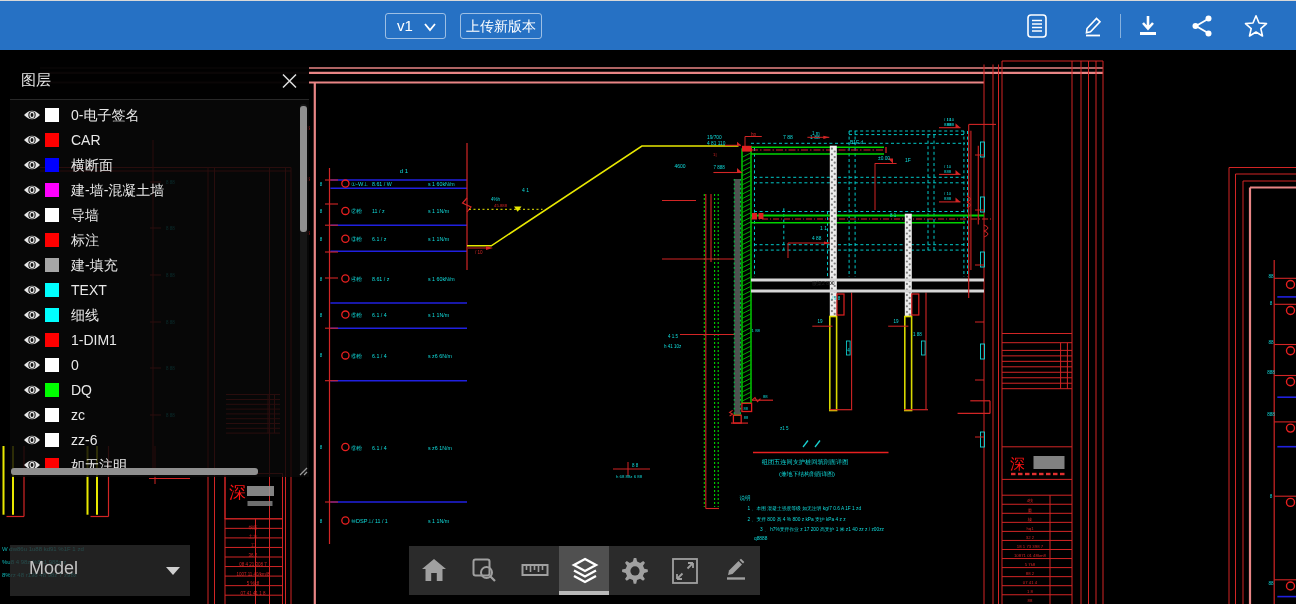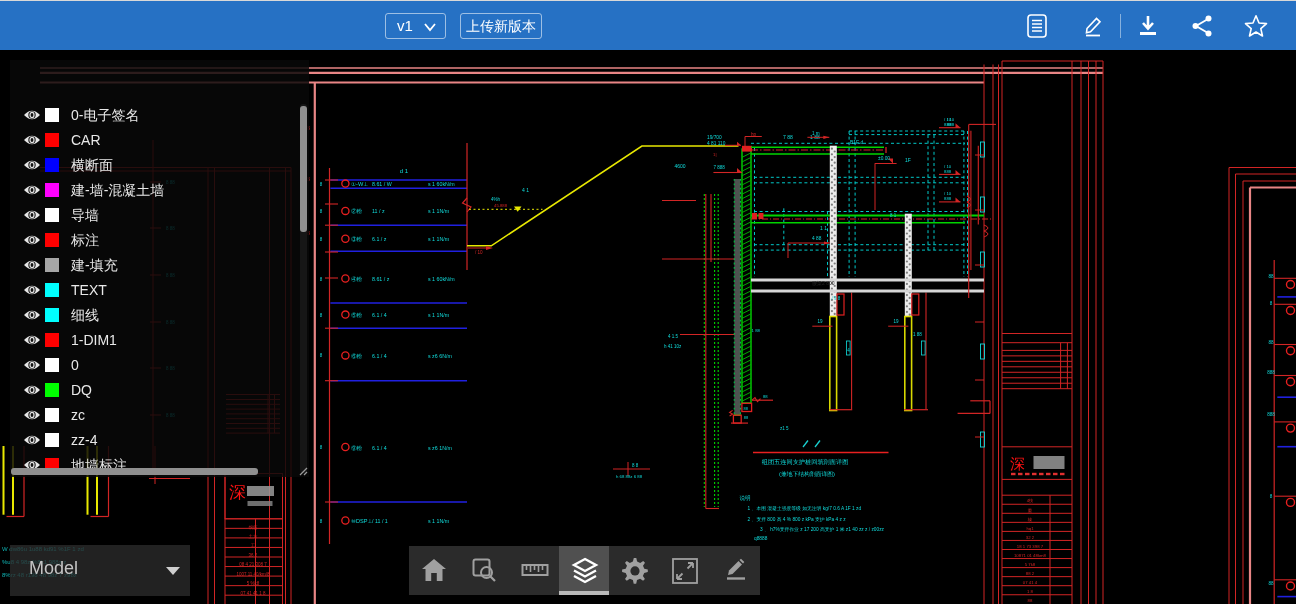--- a/index.html
+++ b/index.html
@@ -614,20 +614,26 @@
         <circle cx="18.5" cy="19.5" r="3" fill="#fff"></circle>
         <line x1="6" y1="12" x2="18" y2="5" stroke="#fff" stroke-width="2"></line>
         <line x1="6" y1="12" x2="18" y2="19" stroke="#fff" stroke-width="2"></line>
       </svg>
   <svg class="tbicon" style="left:1244px" width="24" height="24" viewBox="0 0 24 24">
         <path d="M12 1.8 L15 9 L22.5 9.6 L16.8 14.6 L18.5 22 L12 18 L5.5 22 L7.2 14.6 L1.5 9.6 L9 9 Z" fill="none" stroke="#fff" stroke-width="1.6" stroke-linejoin="round"></path>
       </svg>
 </div>
 
 <div id="panel">
+  <div class="hdr">
+        <div class="t">图层</div>
+    <svg width="26" height="14" viewBox="0 0 26 14">
+          <path d="M6 0.5 L19 13.5 M19 0.5 L6 13.5" stroke="#dcdcdc" stroke-width="1.5"></path>
+        </svg>
+  </div>
   <div id="rows">
         <div class="lrow" style="top:43px">
           <span class="eye"><svg width="18" height="14" viewBox="0 0 18 14">
               <path d="M1 7 Q9 -1.5 17 7 Q9 15.5 1 7 Z" fill="#e6e6e6"></path>
               <circle cx="9" cy="7" r="3.7" fill="#121212"></circle>
               <ellipse cx="9" cy="7" rx="2" ry="2.6" fill="none" stroke="#e6e6e6" stroke-width="1.2"></ellipse>
             </svg></span>
           <span class="sw" style="background:#ffffff"></span>
           <span class="nm">0-电子签名</span>
         </div>
@@ -739,30 +745,30 @@
           <span class="sw" style="background:#ffffff"></span>
           <span class="nm">zc</span>
         </div>
         <div class="lrow" style="top:368px">
           <span class="eye"><svg width="18" height="14" viewBox="0 0 18 14">
               <path d="M1 7 Q9 -1.5 17 7 Q9 15.5 1 7 Z" fill="#e6e6e6"></path>
               <circle cx="9" cy="7" r="3.7" fill="#121212"></circle>
               <ellipse cx="9" cy="7" rx="2" ry="2.6" fill="none" stroke="#e6e6e6" stroke-width="1.2"></ellipse>
             </svg></span>
           <span class="sw" style="background:#ffffff"></span>
-          <span class="nm">zz-4</span>
+          <span class="nm">zz-6</span>
         </div>
         <div class="lrow" style="top:393px">
           <span class="eye"><svg width="18" height="14" viewBox="0 0 18 14">
               <path d="M1 7 Q9 -1.5 17 7 Q9 15.5 1 7 Z" fill="#e6e6e6"></path>
               <circle cx="9" cy="7" r="3.7" fill="#121212"></circle>
               <ellipse cx="9" cy="7" rx="2" ry="2.6" fill="none" stroke="#e6e6e6" stroke-width="1.2"></ellipse>
             </svg></span>
           <span class="sw" style="background:#ff0000"></span>
-          <span class="nm">地墙标注</span>
+          <span class="nm">如无注明</span>
         </div>
       </div>
   <div id="vtrack"></div>
   <div id="vthumb"></div>
   <div id="hthumb"></div>
   <svg style="position:absolute;right:1px;bottom:1px" width="11" height="11" viewBox="0 0 11 11">
         <path d="M10 3 L3 10 M10 7 L7 10" stroke="#9a9a9a" stroke-width="1.3"></path>
       </svg>
 </div>
 

